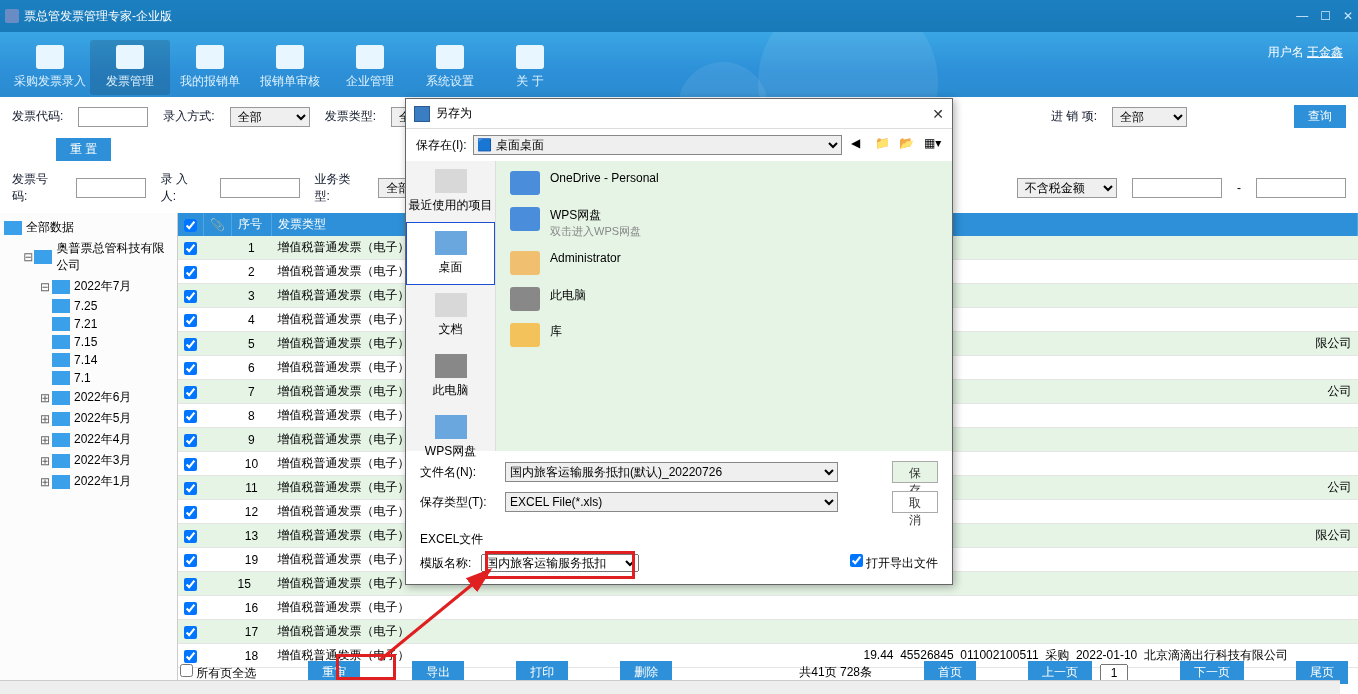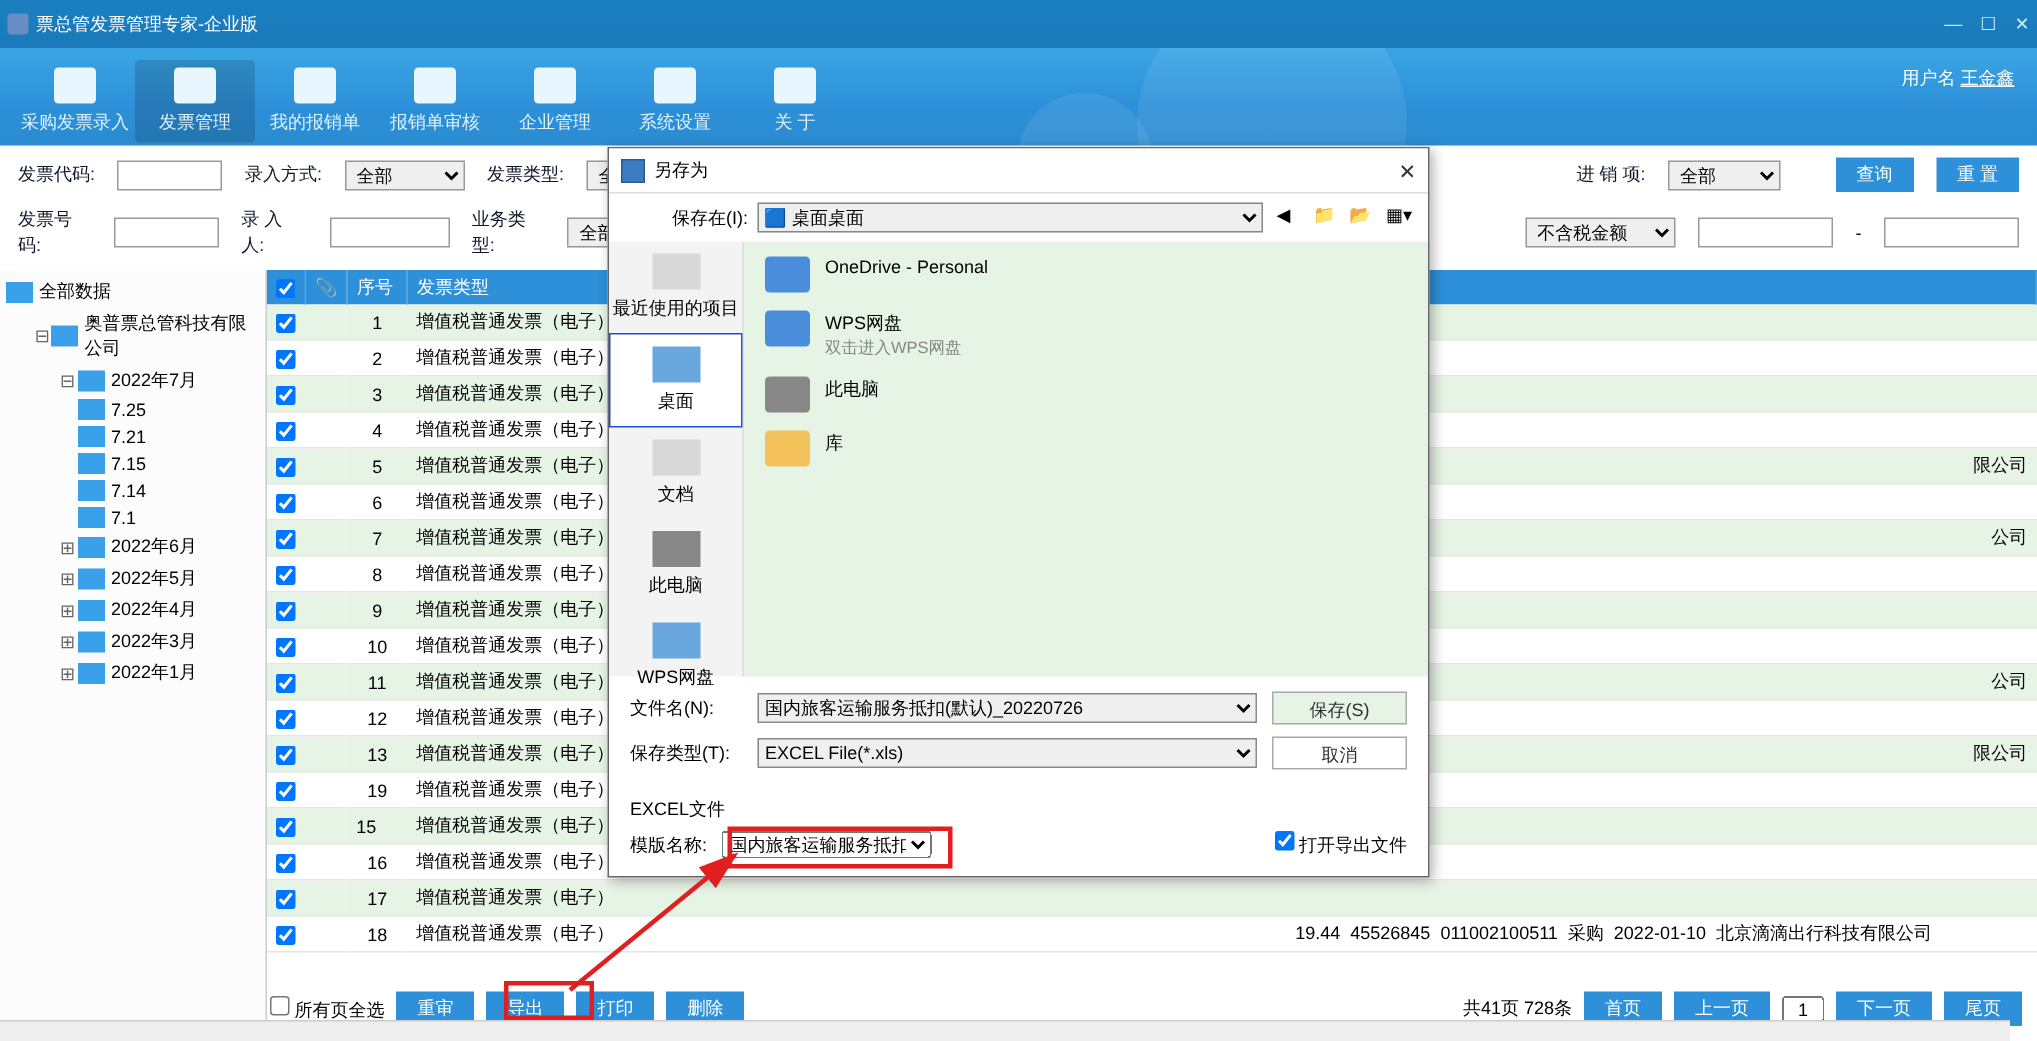--- a/index.html
+++ b/index.html
@@ -15,21 +15,21 @@
 .toolbar .bubble.b2{width:90px;height:90px;right:590px;top:30px;}
 .tool-item{width:80px;text-align:center;color:#dff2ff;cursor:pointer;padding:5px 0;}
 .tool-item.active{background:rgba(0,0,0,.15);border-radius:3px;}
 .tool-item .ti-icon{width:28px;height:24px;margin:0 auto 4px;background:#e8f6ff;border-radius:3px;}
 .tool-item .ti-label{font-size:12px;}
 .user-area{position:absolute;right:15px;top:12px;color:#fff;}
 .user-area a{color:#fff;text-decoration:underline;}
 .filterbar{padding:8px 12px;display:flex;flex-wrap:wrap;gap:10px 15px;align-items:center;background:#fff;}
 .filterbar label{color:#0f172a;}
 .filterbar select,.filterbar input[type=text]{height:20px;border:1px solid #999;padding:0 3px;}
-.btn{background:#2d90d8;color:#fff;border:none;padding:3px 14px;cursor:pointer;}
+.btn{background:#2d90d8;color:#fff;border:none;padding:3px 14px;cursor:pointer;margin-left:44px;}
 .btn.flat{background:#fff;color:#333;border:1px solid #aaa;}
 .main{display:flex;height:540px;}
 .tree{width:178px;border-right:1px solid #ccc;background:#fcfcfc;padding:4px;overflow:auto;}
 .tree-node{display:flex;align-items:center;padding:2px 0;}
 .tree-node .exp{width:14px;text-align:center;color:#666;cursor:pointer;}
 .tree-node .fld{width:18px;height:14px;background:#f5b325;margin-right:4px;flex-shrink:0;}
 .tree-node .fld.blue{background:#3ba0ea;}
 .indent1{padding-left:18px;}
 .indent2{padding-left:34px;}
 .indent3{padding-left:48px;}
@@ -41,21 +41,21 @@
 .grid input[type=checkbox]{vertical-align:middle;}
 .footer{position:absolute;bottom:10px;left:180px;right:10px;display:flex;align-items:center;gap:8px;}
 .footer .pager{margin-left:auto;display:flex;align-items:center;gap:8px;}
 .hl-red{border:3px solid #e02020;position:absolute;}
 .arrow-svg{position:absolute;pointer-events:none;}
 
 .dialog{position:absolute;left:405px;top:98px;width:548px;background:#fff;border:1px solid #666;box-shadow:2px 2px 8px rgba(0,0,0,.3);}
 .dlg-title{background:#fff;padding:6px 8px;display:flex;align-items:center;border-bottom:1px solid #ddd;}
 .dlg-title .dlg-icon{width:16px;height:16px;background:#3b7dc3;border:1px solid #2a5a8e;margin-right:6px;}
 .dlg-title .close{margin-left:auto;font-size:14px;color:#333;cursor:pointer;}
-.dlg-toolbar{padding:6px 10px;display:flex;align-items:center;gap:6px;margin-left:32px;}
+.dlg-toolbar{padding:6px 10px;display:flex;align-items:center;gap:6px;}
 .dlg-toolbar select{flex:1;height:20px;border:1px solid #888;}
 .dlg-tb-icons span{width:18px;height:18px;display:inline-block;margin-left:3px;}
 .dlg-body{display:flex;height:290px;}
 .dlg-side{width:90px;background:#f3f3f3;border-right:1px solid #ddd;}
 .dlg-side-item{text-align:center;padding:8px 0;cursor:pointer;}
 .dlg-side-item.active{background:#fff;border:1px solid #1d4ed8;}
 .dlg-side-item .dsi-icon{width:32px;height:24px;margin:0 auto 4px;background:#6aa7df;}
 .dlg-files{flex:1;background:#e5f4e5;overflow:auto;padding:4px;}
 .file-item{display:flex;align-items:flex-start;padding:6px 10px;gap:10px;}
 .file-item .fi-icon{width:30px;height:24px;background:#4a8edb;border-radius:3px;flex-shrink:0;}
@@ -413,20 +413,26 @@
           </div>
         </div>
       <div class="file-item">
           <div class="fi-icon"></div>
           <div>
             <div>WPS网盘</div>
             <div class="fi-sub">双击进入WPS网盘</div>
           </div>
         </div>
       <div class="file-item">
+          <div class="fi-icon" style="background:#f0c070"></div>
+          <div>
+            <div>Administrator</div>
+          </div>
+        </div>
+      <div class="file-item">
           <div class="fi-icon" style="background:#888"></div>
           <div>
             <div>此电脑</div>
           </div>
         </div>
       <div class="file-item">
           <div class="fi-icon yellow"></div>
           <div>
             <div>库</div>
           </div>
@@ -438,21 +444,21 @@
     <select><option>国内旅客运输服务抵扣(默认)_20220726</option></select>
     <button class="btn flat" style="background:#e5f4e5">保存(S)</button>
     <label>保存类型(T):</label>
     <select><option>EXCEL File(*.xls)</option></select>
     <button class="btn flat">取消</button>
   </div>
   <div class="dlg-bottom">
     <div>EXCEL文件</div>
     <div class="sec">
       <label>模版名称:</label>
-      <select style="width:140px"><option>国内旅客运输服务抵扣</option></select>
+      <select style="width:158px"><option>国内旅客运输服务抵扣</option></select>
       <span style="flex:1"></span>
       <label><input type="checkbox" checked="" style=""> <span>打开导出文件</span></label>
     </div>
   </div>
 </div>
 
 <div class="hl-red" style="left:485px;top:551px;width:150px;height:28px"></div>
 <div class="hl-red" style="left:336px;top:654px;width:60px;height:26px"></div>
 <svg class="arrow-svg" style="left:360px;top:560px;width:160px;height:110px">
   <defs>

